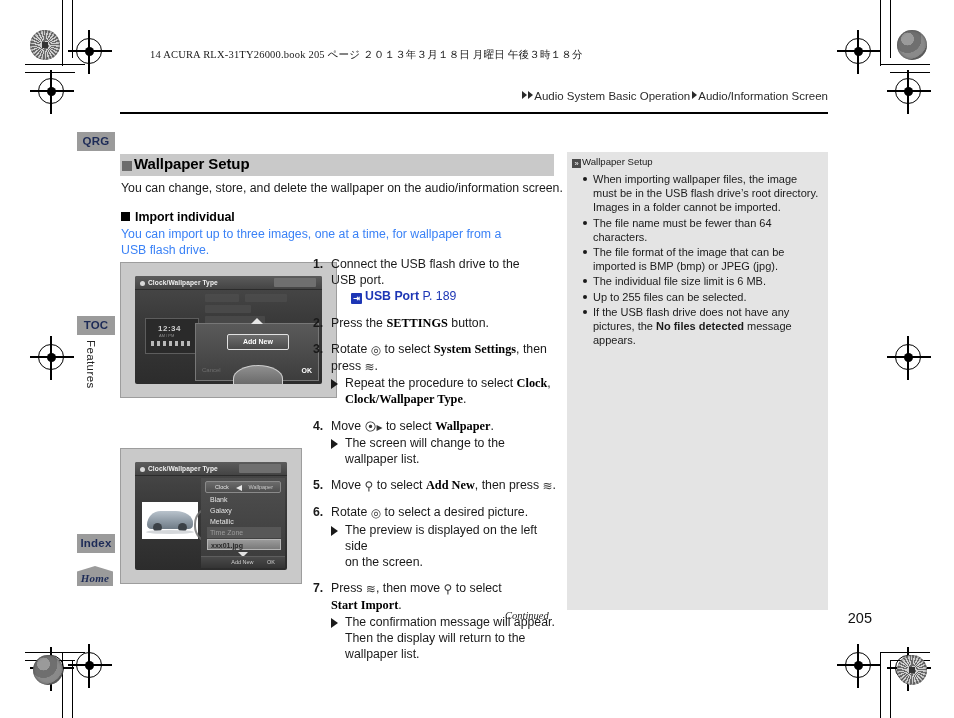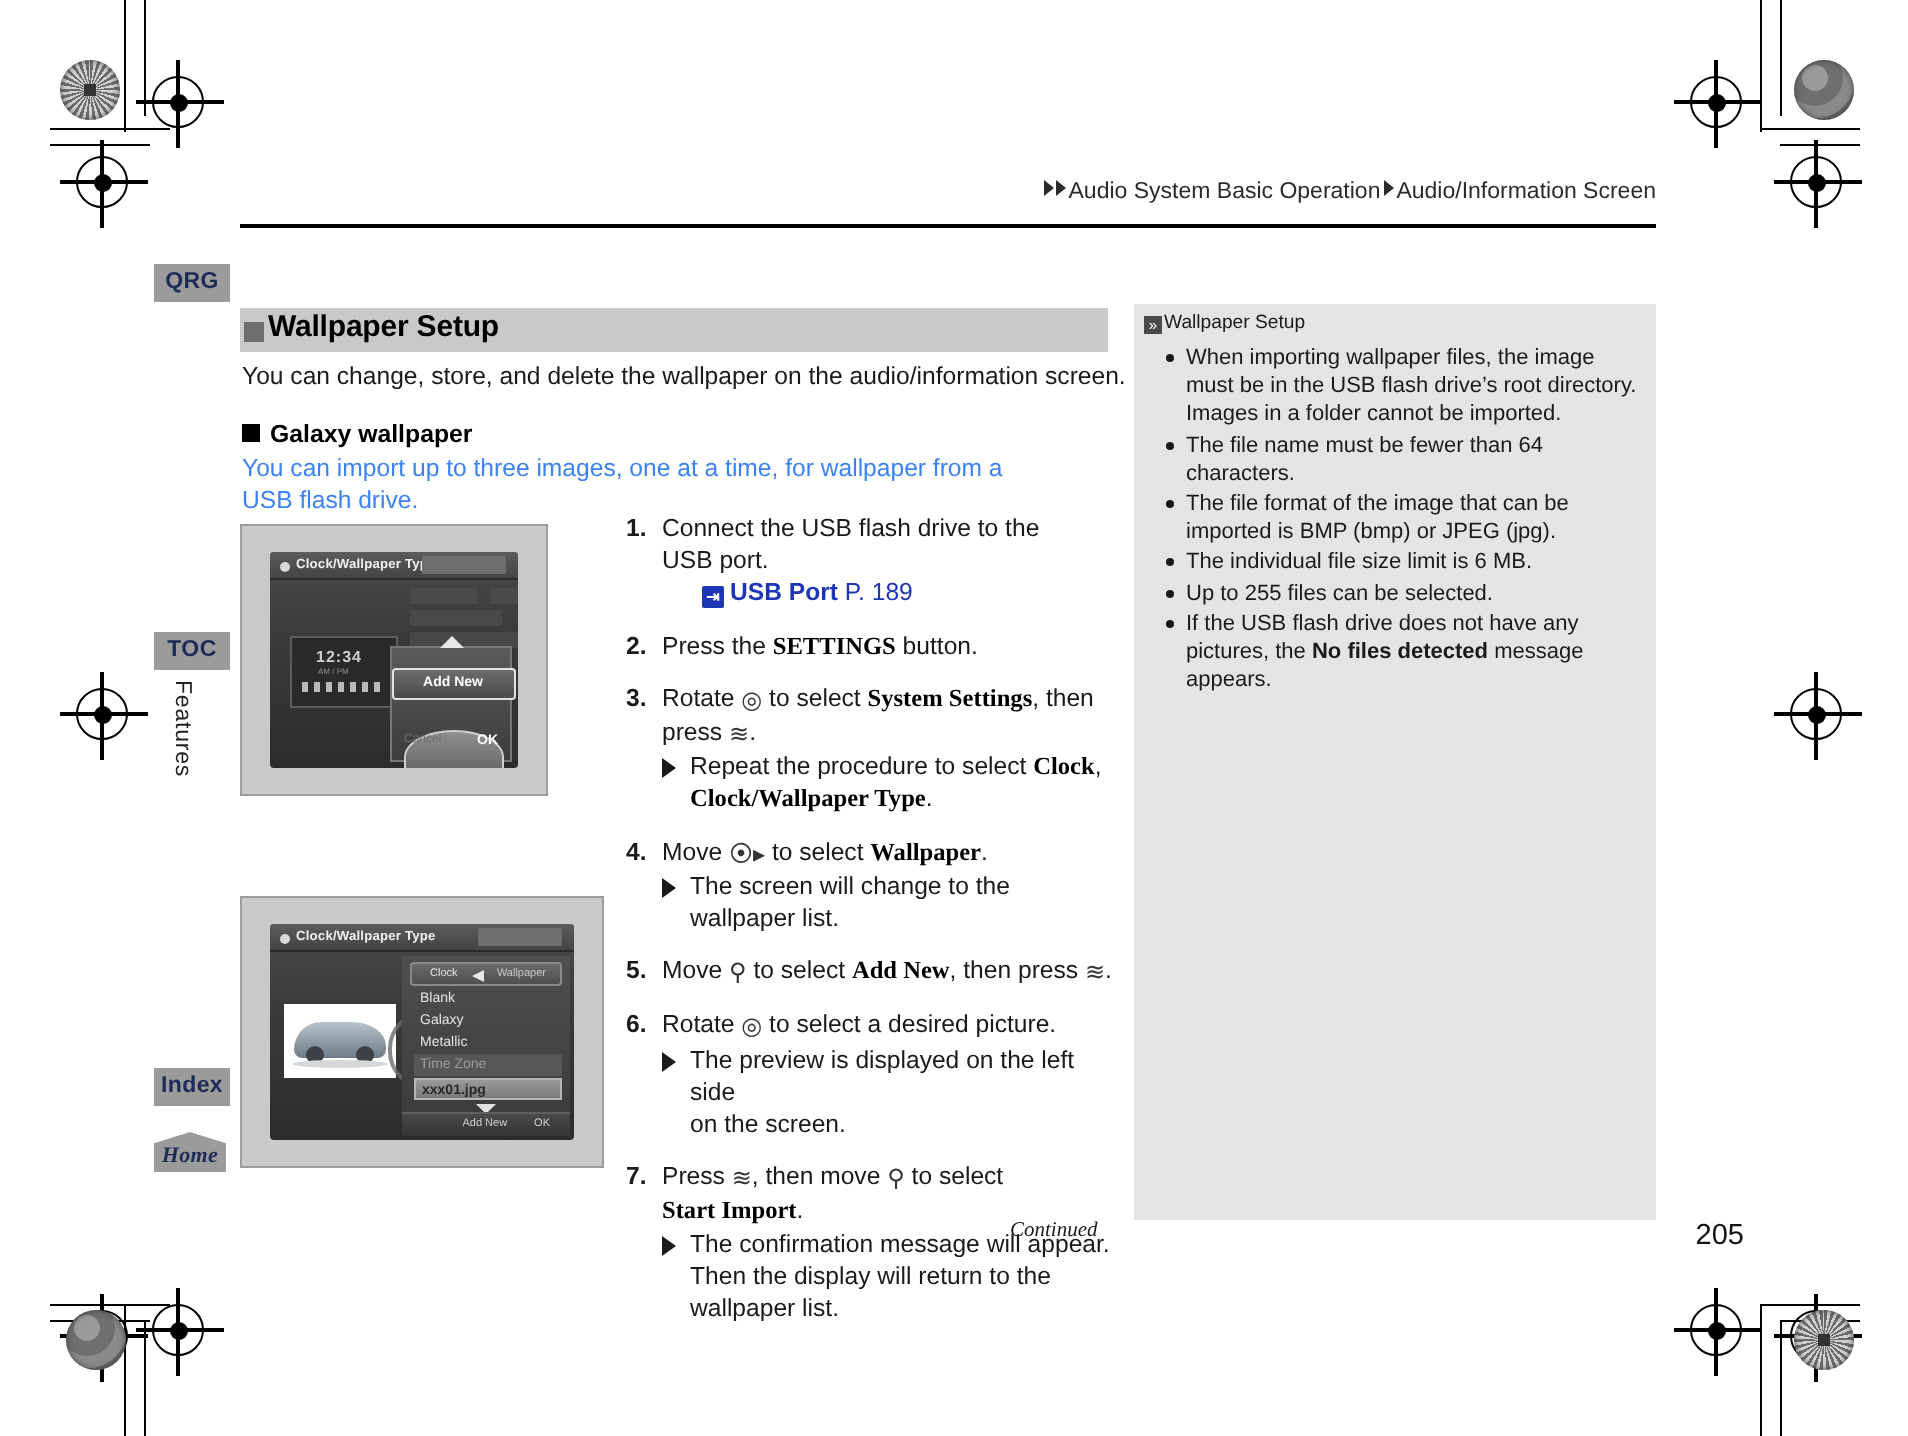--- a/index.html
+++ b/index.html
@@ -175,21 +175,21 @@
     line-height: 16px;
   }
 
   
   .shot {
     position: absolute;
     background: #c9c9c9;
     border: 1px solid #9d9d9d;
     box-sizing: border-box;
   }
-  .shot1 { left: 120px; top: 262px; width: 154px; height: 136px; }
+  .shot1 { left: 120px; top: 262px; width: 217px; height: 136px; }
   .shot2 { left: 120px; top: 448px; width: 182px; height: 136px; }
   .screen {
     position: absolute;
     left: 14px; top: 13px; right: 14px; bottom: 13px;
     background: linear-gradient(180deg, #4a4a4a 0%, #3a3a3a 40%, #2c2c2c 100%);
     border-radius: 2px;
     overflow: hidden;
     font-size: 6px;
     color: #e8e8e8;
   }
@@ -515,40 +515,41 @@
     </div>
 
   <div class="blob star" style="left:30px; top:30px;"></div>
   <div class="blob" style="left:897px; top:30px;"></div>
   <div class="blob" style="left:33px; top:655px;"></div>
   <div class="blob star" style="left:897px; top:655px;"></div>
 </div>
 
 <div class="page-content">
 
+  <div class="print-header">14 ACURA RLX-31TY26000.book   205 ページ   ２０１３年３月１８日   月曜日   午後３時１８分</div>
 
   <div class="breadcrumb">
     <span class="tri"></span><span class="tri"></span><span>Audio System Basic Operation</span><span class="tri" style="margin-left:2px;"></span><span>Audio/Information Screen</span>
   </div>
   <div class="rule"></div>
 
   <div class="tab tab-qrg">QRG</div>
   <div class="tab tab-toc">TOC</div>
   <div class="vert-label">Features</div>
   <div class="tab tab-index">Index</div>
   <div class="tab tab-home">Home</div>
 
   <div class="section-title-bar"></div>
   <div class="sq-gray"></div>
   <div class="section-title">Wallpaper Setup</div>
 
   <div class="intro-text">You can change, store, and delete the wallpaper on the audio/information screen.</div>
 
   <div class="sub-head">
-    <span class="sq"></span><span>Galaxy wallpaper</span>
+    <span class="sq"></span><span>Import individual</span>
   </div>
   <div class="sub-text">You can import up to three images, one at a time, for wallpaper from a USB flash drive.</div>
 
   <div class="shot shot1">
     <div class="screen">
       <div class="titlebar">
         <span class="dot"></span>
         <span class="ttl">Clock/Wallpaper Type</span>
         <span class="tab-right"></span>
       </div>

